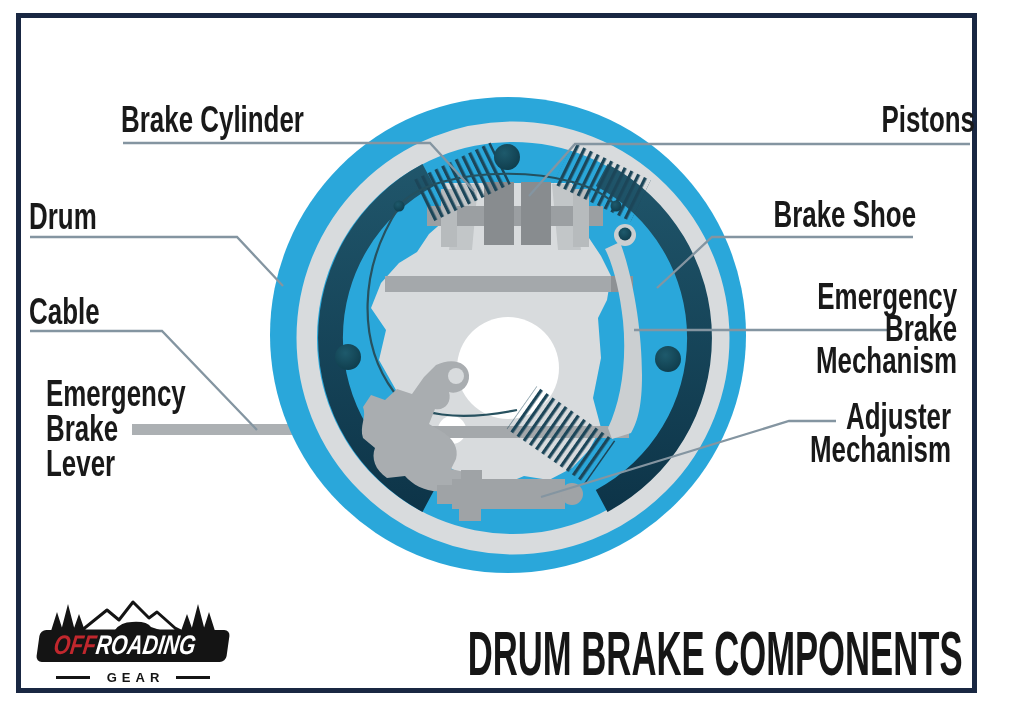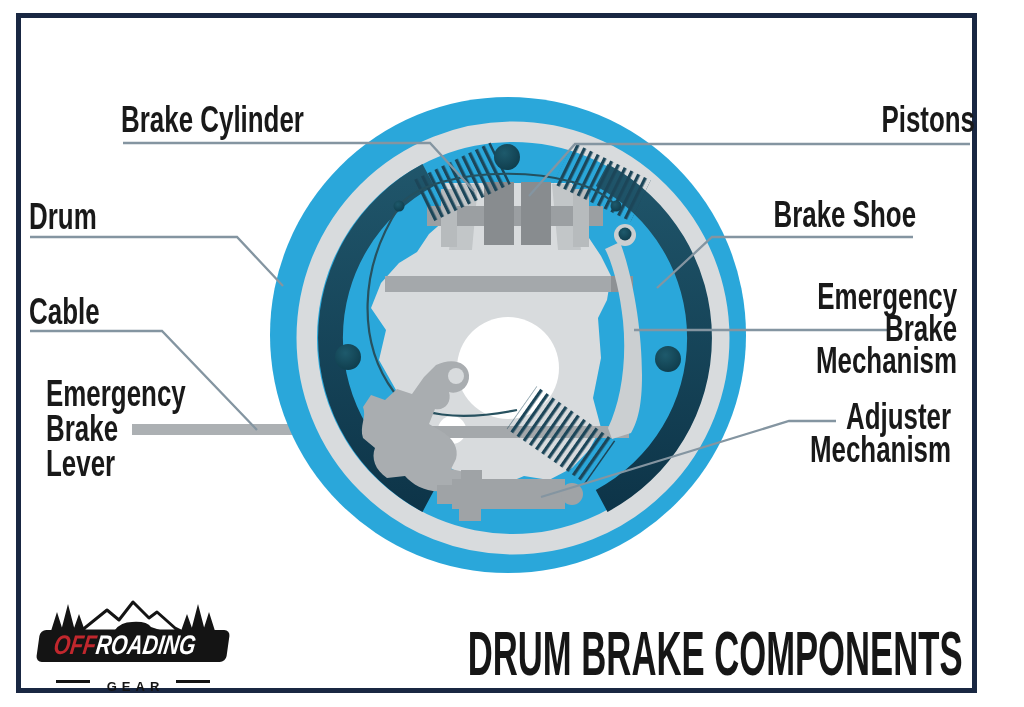--- a/index.html
+++ b/index.html
@@ -24,21 +24,21 @@
 
   .logo{position:absolute;left:38px;top:598px;width:190px;}
   .logo svg{display:block;margin:0 auto;}
   .banner{background:#141414;border-radius:6px;transform:skewX(-8deg);
           padding:1px 6px 3px;display:flex;justify-content:center;
           align-items:baseline;margin-top:-2px;}
   .banner span{font-style:italic;font-weight:bold;font-size:27px;line-height:28px;
           display:inline-block;transform:scaleX(0.78);letter-spacing:0;}
   .off{color:#C1272D;transform-origin:100% 50%;}
   .roading{color:#ffffff;transform-origin:0 50%;}
-  .gearrow{display:flex;align-items:flex-start;justify-content:center;gap:12px;margin-top:18px;}
+  .gearrow{display:flex;align-items:center;justify-content:center;gap:12px;margin-top:9px;}
   .gline{height:3px;width:34px;background:#141414;}
   .geartext{font-weight:bold;font-size:13px;line-height:13px;letter-spacing:5px;
             color:#141414;padding-left:5px;}
 </style>
 </head>
 <body>
 
 <div class="stage">
 
   <div class="frame"></div>

